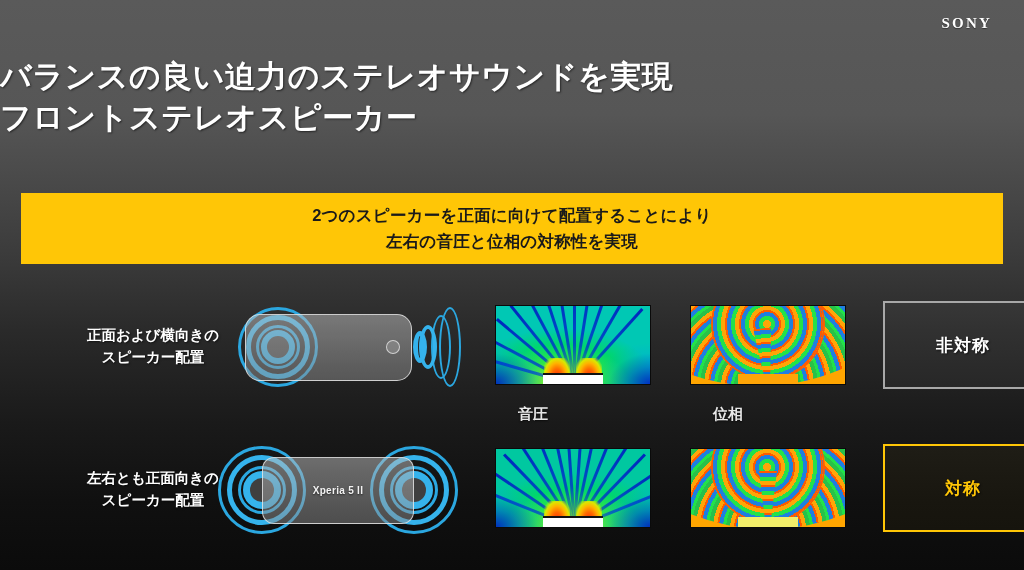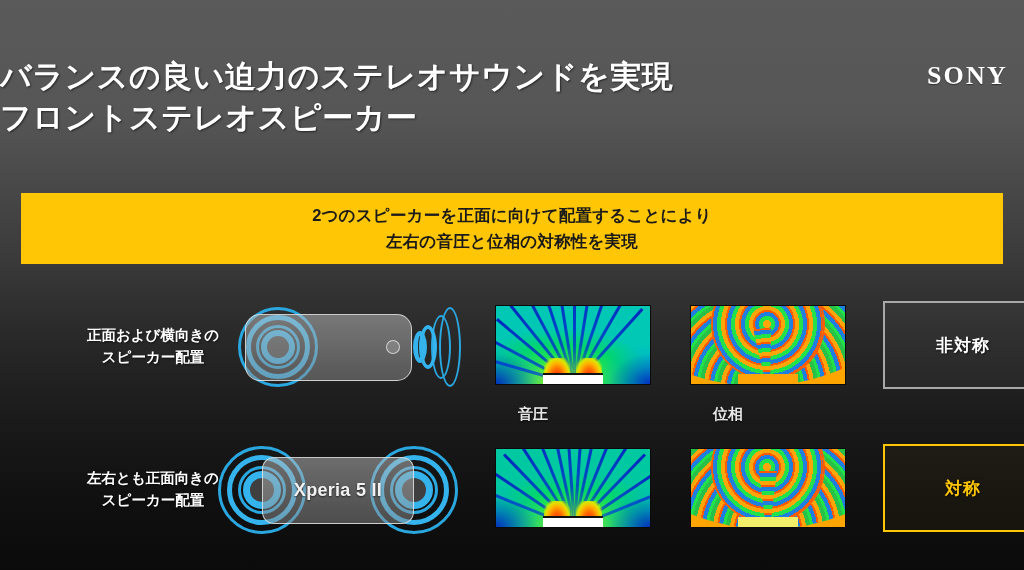--- a/index.html
+++ b/index.html
@@ -19,28 +19,27 @@
         #3c3c3c 44%,
         #2a2a2a 58%,
         #1a1a1a 74%,
         #101010 88%,
         #0b0b0b 100%);
     overflow:hidden;
   }
 
   
   #sony-logo {
-    position:absolute; top:15px; right:16px;
+    position:absolute; top:15px; right:32px;
     font-family:"Liberation Serif", serif;
     font-weight:bold;
-    font-size:26px;
+    font-size:15px;
     letter-spacing:2.2px;
     color:#ffffff;
     text-shadow:0 1px 1px rgba(0,0,0,.45);
-    margin-top:46px;
   }
 
   
   #title {
     position:absolute; top:57px; left:0; width:1024px;
     text-align:left;
     color:#ffffff;
     font-size:31px;
     font-weight:bold;
     line-height:1.32;
@@ -90,21 +89,21 @@
     border:1.5px solid rgba(235,235,235,.78);
   }
   
   #phone-1 { left:5px;  top:22px; width:167px; height:67px; }
   
   #phone-2 { left:22px; top:22px; width:152px; height:67px; border-radius:12px; }
 
   .phone-name {
     position:absolute; left:0; top:0; width:100%; height:100%;
     display:flex; align-items:center; justify-content:center;
-    color:#f2f2f2; font-size:18px; font-weight:bold;
+    color:#f2f2f2; font-size:10px; font-weight:bold;
     letter-spacing:.3px;
     text-shadow:0 1px 2px rgba(0,0,0,.6);
   }
 
   
   .spk-front { position:absolute; width:92px; height:92px; }
   .spk-front .ring {
     position:absolute; border-radius:50%;
     border-style:solid; border-color:#2ba7e0;
   }

